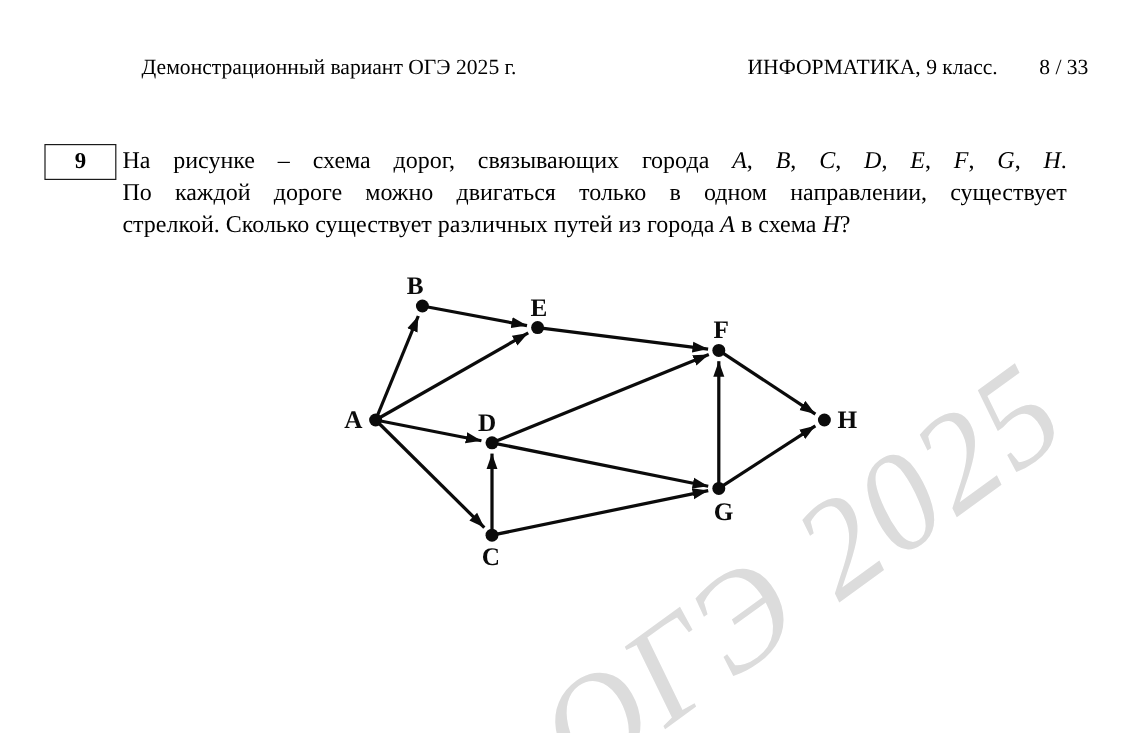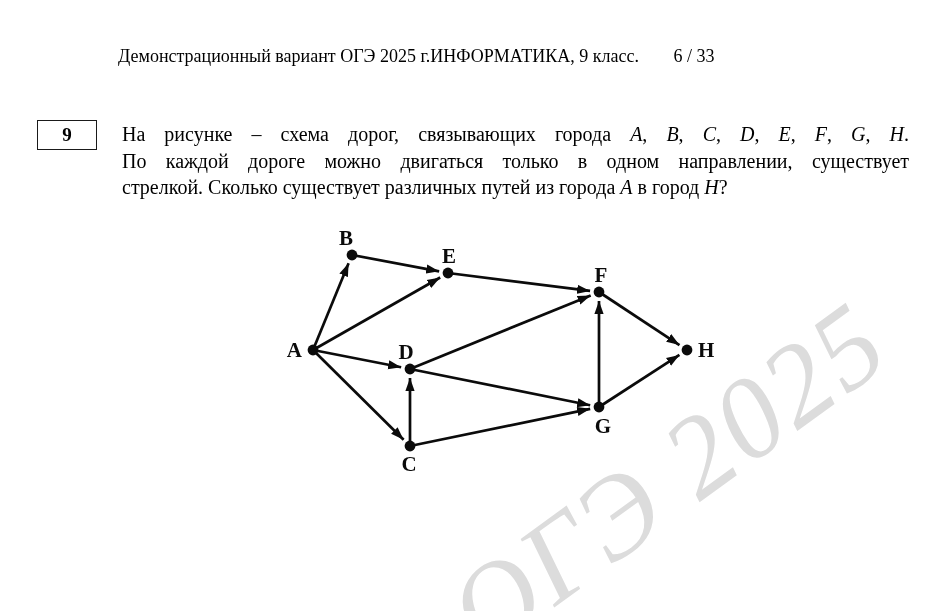--- a/index.html
+++ b/index.html
@@ -3,34 +3,34 @@
 <meta charset="utf-8">
 <style>
   html,body{margin:0;padding:0;background:#fff;}
   .page{
     position:relative; width:945px; height:611px; overflow:hidden;
     background:#ffffff; font-family:"Liberation Serif", serif; color:#000;
   }
   
   .header{
     position:absolute; left:118px; right:38px; top:46px;
-    display:flex; 
+    display:flex; justify-content:space-between;
     font-size:18px; white-space:nowrap; z-index:3;font-family:Liberation Serif, serif;
   }
   .header .hr-right span{margin-left:30px;}
   .header .hr-right span:first-child{margin-left:0;}
   
   .qnum{
     position:absolute; left:37px; top:120px; width:58px; height:28px;
     border:1.6px solid #1a1a1a; display:flex; align-items:center; justify-content:center;
     font-weight:bold; font-size:19px; z-index:3; background:#fff;
   }
   
   .qtext{
-    position:absolute; left:122px; top:121px; width:787px;
+    position:absolute; left:102px; top:121px; width:787px;
     font-size:20px; line-height:26.5px; z-index:3;
   }
   .qline{text-align:justify;}
   .qline.just{text-align-last:justify;}
   .qline i{font-style:italic;}
   
   svg.graph{
     position:absolute; left:0; top:0; z-index:2; pointer-events:none;
   }
   svg.graph .edge{stroke:#0b0b0b; stroke-width:2.7;}
@@ -60,32 +60,32 @@
 <div class="page">
 
   <div class="watermark" style="color: rgb(220, 220, 220);">
     <span>ОГЭ 2025</span>
   </div>
 
   <div class="header">
     <span>Демонстрационный вариант ОГЭ 2025 г.</span>
     <span class="hr-right">
       <span>ИНФОРМАТИКА, 9 класс.</span>
-      <span>6 / 33</span>
+      <span>8 / 33</span>
     </span>
   </div>
 
   <div class="qnum">
     <span>9</span>
   </div>
 
   <div class="qtext">
     <div class="qline just"><span>На рисунке – схема дорог, связывающих города </span><i>A</i><span>, </span><i>B</i><span>, </span><i>C</i><span>, </span><i>D</i><span>, </span><i>E</i><span>, </span><i>F</i><span>, </span><i>G</i><span>, </span><i>H</i><span>.</span></div>
     <div class="qline just"><span>По каждой дороге можно двигаться только в одном направлении, существует</span></div>
-    <div class="qline"><span>стрелкой. Сколько существует различных путей из города </span><i>A</i><span> в город </span><i>H</i><span>?</span></div>
+    <div class="qline"><span>стрелкой. Сколько существует различных путей из города </span><i>A</i><span> в схема </span><i>H</i><span>?</span></div>
   </div>
 
   <svg class="graph" width="945" height="611" viewBox="0 0 945 611" xmlns="http://www.w3.org/2000/svg">
     <defs>
       <marker id="arrow" markerUnits="userSpaceOnUse" markerWidth="14" markerHeight="10" refX="13" refY="5" orient="auto">
         <path d="M0,0.4 L13,5 L0,9.6 Z" fill="#0b0b0b"></path>
       </marker>
     </defs>
   <line x1="313" y1="350" x2="348.5820694574045" y2="263.32572824478393" class="edge" marker-end="url(#arrow)"></line>
       <line x1="313" y1="350" x2="440.1822505629924" y2="277.4590126418488" class="edge" marker-end="url(#arrow)"></line>

